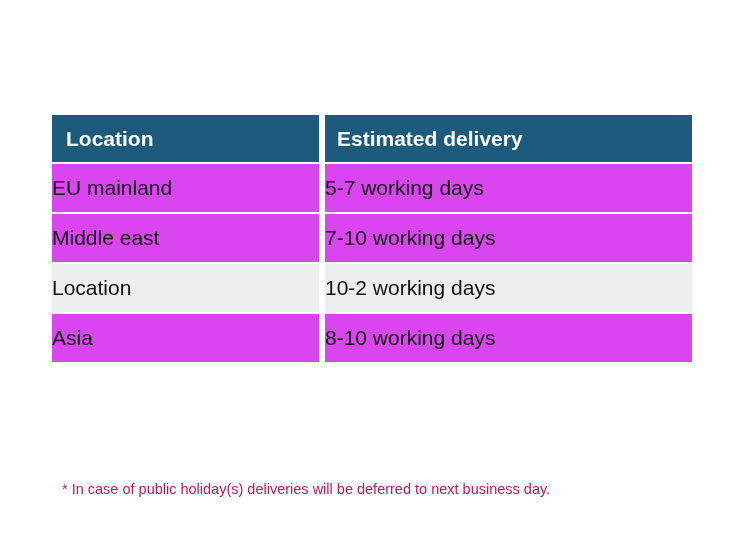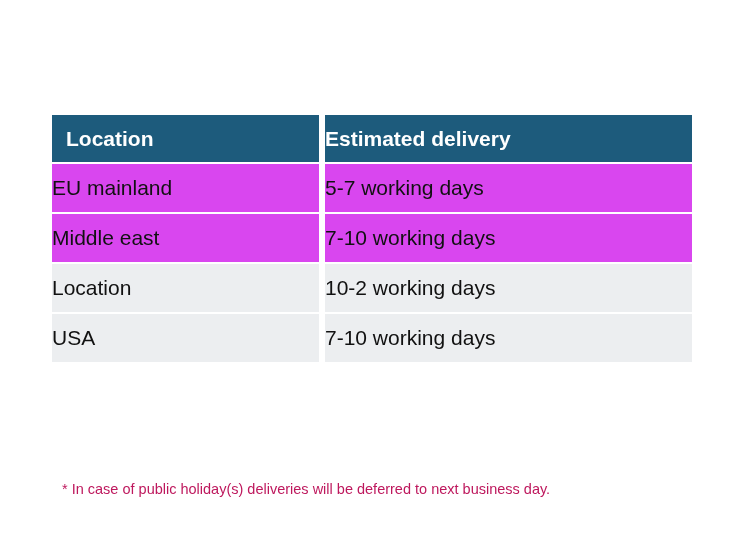--- a/index.html
+++ b/index.html
@@ -53,21 +53,21 @@
   thead th {
     background: #1d5b7c;
     color: #ffffff;
     font-size: 21px;
     font-weight: bold;
     height: 47px;
     vertical-align: middle;
     text-align: left;
   }
   thead th.head-a { padding-left: 14px; }
-  thead th.head-b { padding-left: 0; }
+  thead th.head-b { padding-left: 12px; }
   thead th.head-gap { background: #ffffff; }
 
   tbody td {
     height: 48px;
     vertical-align: middle;
     font-size: 21px;
     color: #111111;
     text-align: left;
     padding-left: 14px;
   }
@@ -113,24 +113,24 @@
         <tr class="row-dark">
           <td>Middle east</td>
           <td class="gap"></td>
           <td>7-10 working days</td>
         </tr>
         <tr class="row-light">
           <td>Location</td>
           <td class="gap"></td>
           <td>10-2 working days</td>
         </tr>
-        <tr class="row-light">
-          <td>USA</td>
+        <tr class="row-dark">
+          <td>Asia</td>
           <td class="gap"></td>
-          <td>7-10 working days</td>
+          <td>8-10 working days</td>
         </tr>
       </tbody>
     </table>
   </div>
 
   <div class="footnote">* In case of public holiday(s) deliveries will be deferred to next business day.</div>
 
 </div>
 
 </body></html>

